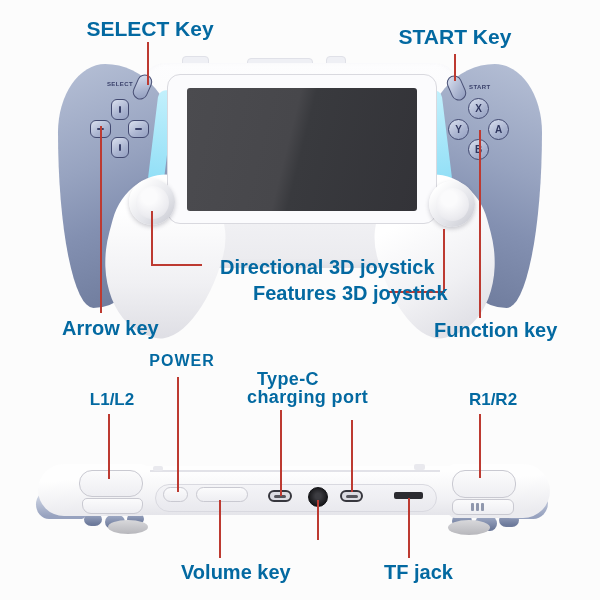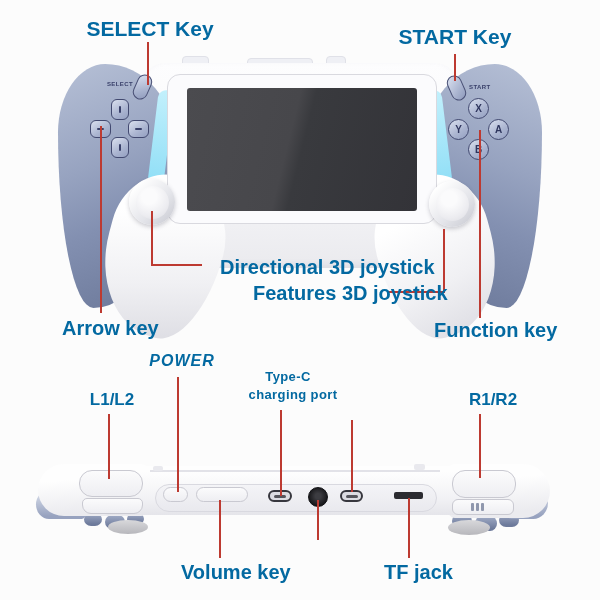--- a/index.html
+++ b/index.html
@@ -6,21 +6,21 @@
   .canvas{
     position:relative;width:600px;height:600px;background:#fcfcfc;overflow:hidden;
     font-family:"Liberation Sans",sans-serif;
   }
   
   .label{position:absolute;color:#0369a1;font-weight:600;z-index:50;white-space:nowrap;}
   .lbl-xl{font-size:21px;}
   .lbl-lg{font-size:20px;}
   .lbl-md{font-size:17px;}
   .lbl-pw{font-size:16px;letter-spacing:1px;}
-  .lbl-sm{font-size:13px;font-weight:700;letter-spacing:.4px;}
+  .lbl-sm{font-size:18px;font-weight:700;letter-spacing:.4px;}
   .ctr{text-align:center;}
   
   .line{position:absolute;background:#bd3a31;z-index:40;}
   .vl{width:2px;}
   .hl{height:2px;}
   
   .tab{position:absolute;background:#eff0f5;border:1px solid #e0e1e8;border-radius:4px;z-index:1;}
   .grip{position:absolute;width:118px;height:244px;z-index:3;}
   .grip.l{left:58px;top:64px;border-radius:40% 60% 70% 30% / 28% 34% 66% 72%;
     background:linear-gradient(158deg,#b6c0d6 0%,#97a3c0 40%,#8390b1 62%,#6a7798 100%);}
@@ -192,21 +192,21 @@
 
   <div class="line vl" style="left:108px;top:414px;height:65px;"></div>
   <div class="line vl" style="left:177px;top:377px;height:115px;"></div>
   <div class="line vl" style="left:280px;top:410px;height:86px;"></div>
   <div class="line vl" style="left:351px;top:420px;height:72px;"></div>
   <div class="line vl" style="left:479px;top:414px;height:64px;"></div>
   <div class="line vl" style="left:219px;top:500px;height:58px;"></div>
   <div class="line vl" style="left:317px;top:500px;height:40px;"></div>
   <div class="line vl" style="left:408px;top:498px;height:60px;"></div>
 
-  <div class="label lbl-pw ctr" style="left:142px;top:352px;width:80px;font-style:italic;">POWER</div>
+  <div class="label lbl-pw ctr" style="left:142px;top:352px;width:80px;">POWER</div>
   <div class="label lbl-md ctr" style="left:82px;top:390px;width:60px;">L1/L2</div>
   <div class="label lbl-sm ctr" style="left:233px;top:369px;width:110px;">Type-C</div>
-  <div class="label lbl-sm ctr" style="left:238px;top:387px;width:110px;">charging port</div>
+  <div class="label lbl-sm ctr" style="left:247px;top:387px;width:110px;">charging port</div>
   <div class="label lbl-md ctr" style="left:462px;top:390px;width:62px;">R1/R2</div>
   <div class="label lbl-lg" style="left:181px;top:561px;">Volume key</div>
   <div class="label lbl-lg" style="left:384px;top:561px;">TF jack</div>
 
 </div>
 
 </body></html>

